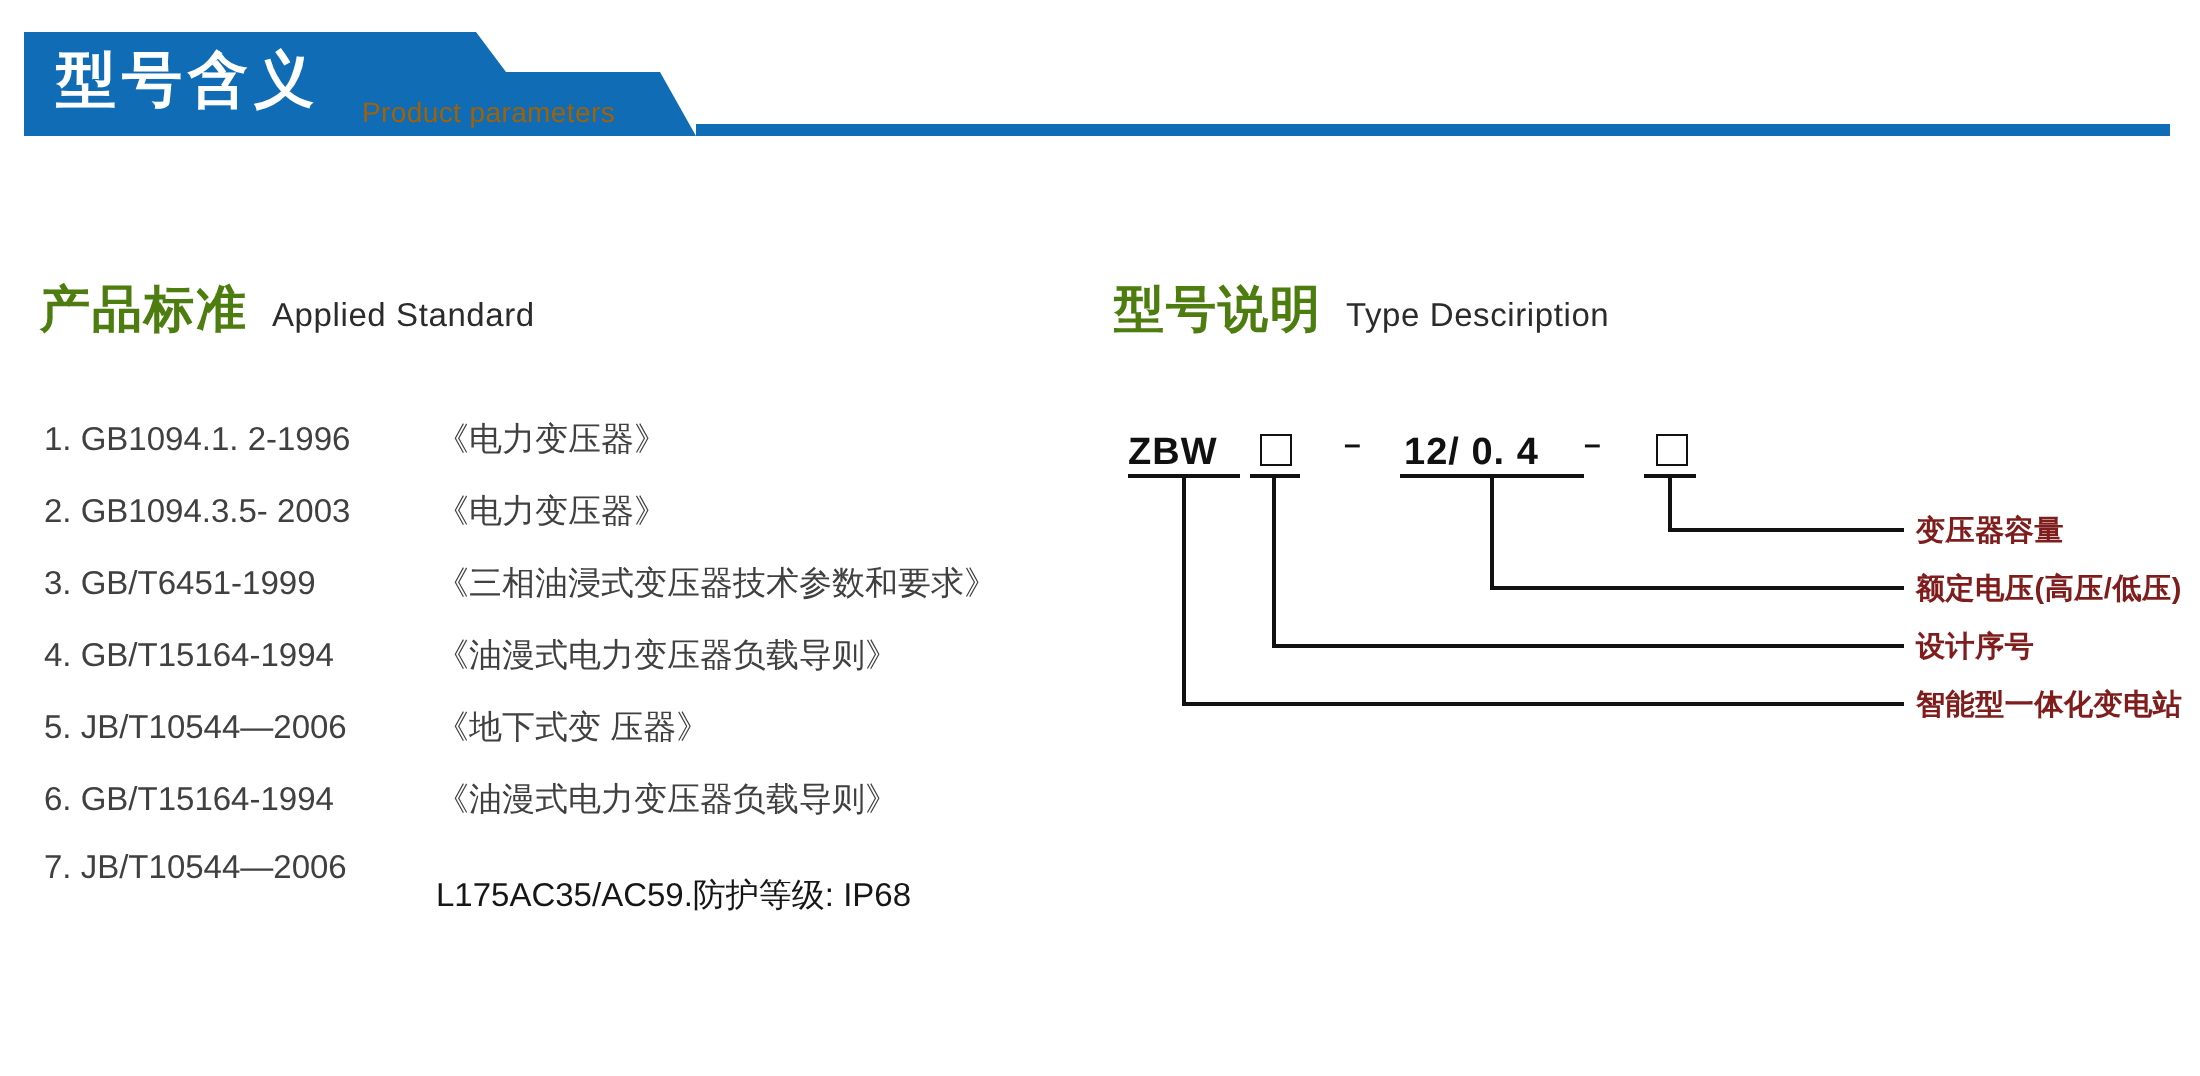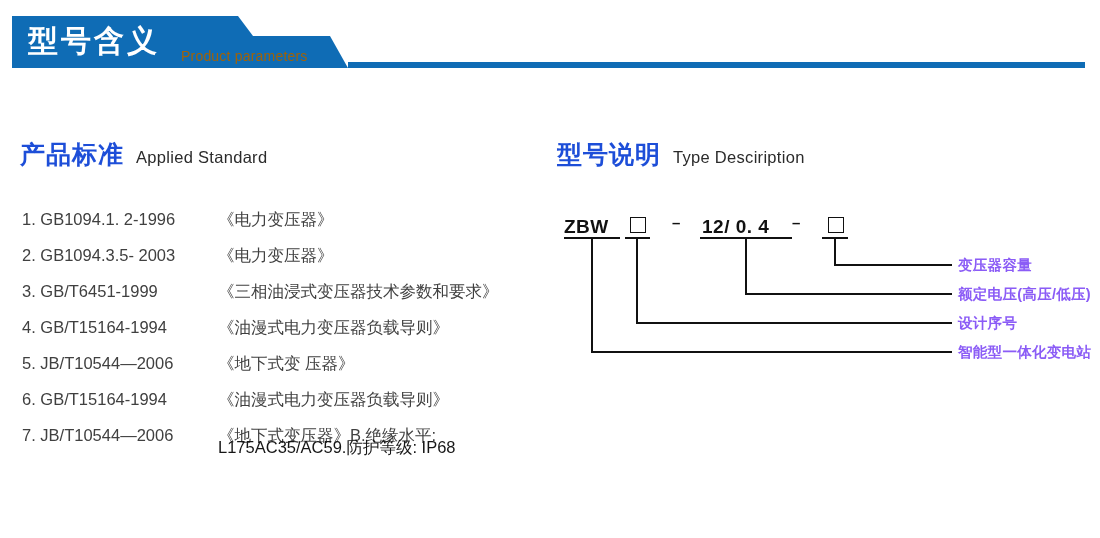--- a/index.html
+++ b/index.html
@@ -51,21 +51,21 @@
   }
 
   
   .section-heading {
     position: absolute;
     white-space: nowrap;
   }
   .heading-cn {
     font-size: 25px;
     font-weight: bold;
-    color: #1d4ed8;
+    color: #4d7c0f;
     letter-spacing: 1px;
     vertical-align: baseline;
   }
   .heading-en {
     font-size: 16.5px;
     color: #2b2b2b;
     letter-spacing: 0.3px;
     margin-left: 12px;
     vertical-align: baseline;
   }
@@ -126,21 +126,21 @@
   .code-dash {
     position: absolute;
     font-size: 15px;
     font-weight: bold;
     color: #111111;
   }
   .leader-label {
     position: absolute;
     font-size: 14.5px;
     font-weight: bold;
-    color: #8b5cf6;
+    color: #7f1d1d;
     white-space: nowrap;
     letter-spacing: 0.3px;
   }
 </style>
 </head>
 <body>
 
 <div id="header-banner">
   <svg id="banner-shape" width="1100" height="80" viewBox="0 0 1100 80">
 
@@ -176,21 +176,20 @@
   <div class="standard-row">
     <span class="std-code">5. JB/T10544—2006</span>
     <span class="std-name">《地下式变 压器》</span>
   </div>
   <div class="standard-row">
     <span class="std-code">6. GB/T15164-1994</span>
     <span class="std-name">《油漫式电力变压器负载导则》</span>
   </div>
   <div class="standard-row">
     <span class="std-code">7. JB/T10544—2006</span>
-    <span class="std-name">《地下式变压器》B.绝缘水平:</span>
   </div>
 </div>
 <div id="standards-continuation">L175AC35/AC59.防护等级: IP68</div>
 
 <div class="section-heading" id="type-heading">
   <span class="heading-cn">型号说明</span><span class="heading-en">Type Desciription</span>
 </div>
 
 <div id="type-diagram">
 

